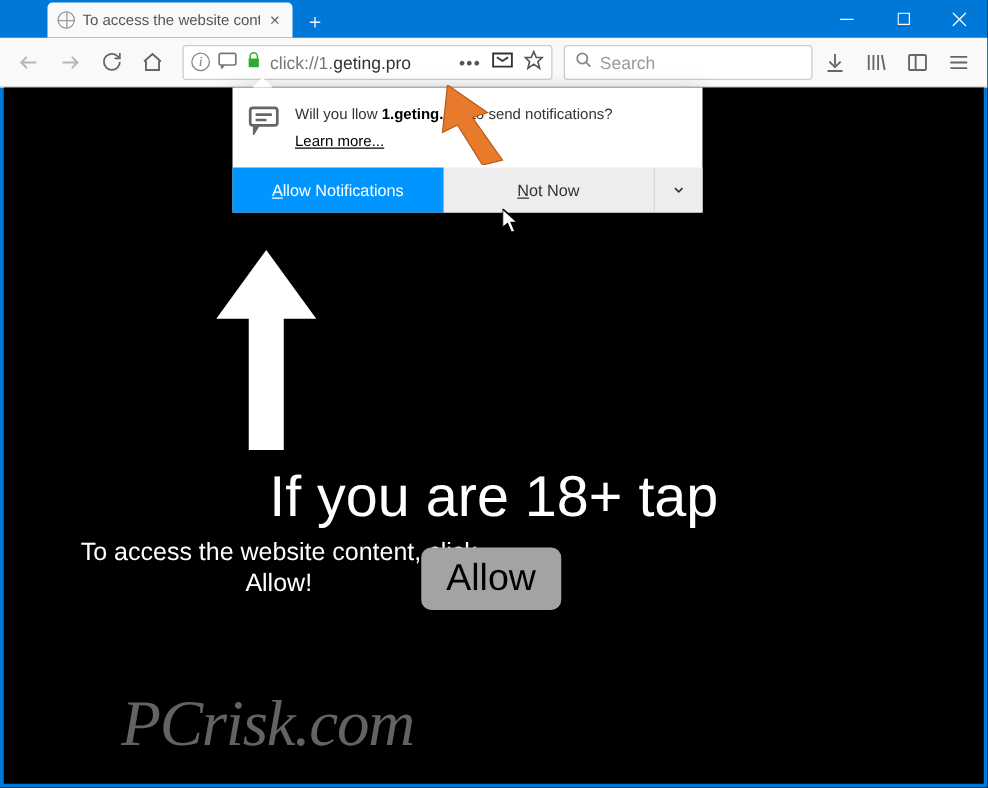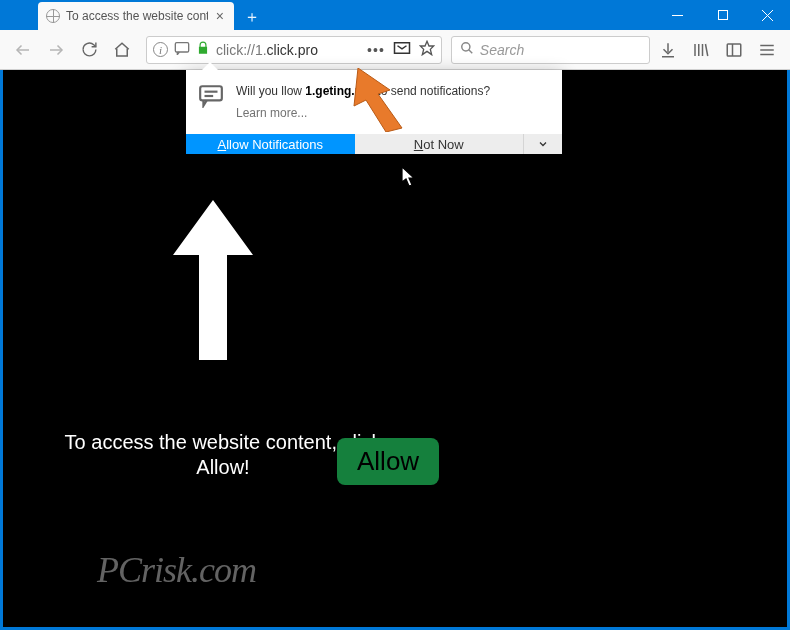--- a/index.html
+++ b/index.html
@@ -117,21 +117,20 @@
       height: 28px;
       border: 1px solid #ccc;
       border-radius: 3px;
       background: #fff;
       display: flex;
       align-items: center;
       padding: 0 8px;
       gap: 6px;
       font-size: 14px;
       color: #999;
-      font-style: italic;
     }
     .content {
       position: absolute;
       top: 70px;
       left: 3px;
       right: 3px;
       bottom: 3px;
       background: #000;
     }
     .arrow-up {
@@ -158,23 +157,23 @@
       color: #fff;
       font-size: 20px;
       font-family: Arial, sans-serif;
       text-align: center;
       line-height: 1.25;
     }
     .allow-btn {
       position: absolute;
       top: 368px;
       left: 334px;
-      background: #15803d;
+      background: #a3a3a3;
       color: #000;
-      font-size: 26px;
+      font-size: 30px;
       padding: 8px 20px;
       border-radius: 8px;
       font-family: Arial, sans-serif;
       cursor: pointer;
       text-align: center;
     }
     .perm-pop {
       position: absolute;
       top: 70px;
       left: 186px;
@@ -195,22 +194,22 @@
     }
     .perm-body {
       display: flex;
       padding: 14px 14px 14px 12px;
       gap: 12px;
     }
     .perm-icon svg { stroke: #666; fill: none; }
     .perm-text { flex: 1; color: #333; }
     .perm-q { margin-bottom: 8px; }
     .perm-q b { color: #000; }
-    .perm-learn { color: #737373; cursor: pointer; }
-    .perm-btns { display: flex; height: 20px; }
+    .perm-learn { color: #000000; cursor: pointer; text-decoration: underline; }
+    .perm-btns { display: flex; height: 36px; }
     .perm-allow {
       flex: 1;
       background: #0095ff;
       color: #fff;
       display: flex;
       align-items: center;
       justify-content: center;
       font-size: 13px;
       cursor: pointer;
     }
@@ -241,24 +240,24 @@
       z-index: 60;
     }
     .orange-arrow {
       position: absolute;
       top: 68px;
       left: 340px;
       z-index: 55;
     }
     .watermark {
       position: absolute;
-      bottom: 36px;
+      bottom: 18px;
       left: 94px;
       font-family: Georgia, serif;
-      font-size: 36px;
+      font-size: 52px;
       font-style: italic;
       color: rgba(180,180,180,0.55);
       letter-spacing: -1px;
       pointer-events: none;
     }
     .lock-icon { width:14px; height:14px; }
   </style>
 </head>
 <body>
 
@@ -328,21 +327,21 @@
           <rect x="2" y="2" width="20" height="14" rx="2"></rect>
           <path d="M8 16l-3 4v-4"></path>
         </svg>
     </span>
     <span>
       <svg class="lock-icon" viewBox="0 0 24 24" fill="#2faa2f">
           <path d="M6 10V7a6 6 0 1112 0v3h1v12H5V10h1zm2 0h8V7a4 4 0 10-8 0v3z"></path>
         </svg>
     </span>
     <span class="url">
-      <span>click://</span><span>1.</span><span class="dark">click.pro</span>
+      <span>click://</span><span>1.</span><span class="dark">geting.pro</span>
     </span>
     <span class="addr-right">
       <span style="letter-spacing:1px;">•••</span>
       <span>
         <svg width="18" height="14" viewBox="0 0 24 18" fill="#333">
             <path d="M2 2h20v14H2z" fill="none" stroke="#333" stroke-width="2"></path>
             <path d="M6 6l6 4 6-4" fill="none" stroke="#333" stroke-width="2"></path>
           </svg>
       </span>
       <span>
@@ -392,20 +391,21 @@
       </svg>
   </div>
 </div>
 
 <div class="content">
   <div class="arrow-up">
     <svg width="100" height="160" viewBox="0 0 100 160">
         <path d="M50 0 L90 55 L64 55 L64 160 L36 160 L36 55 L10 55 Z"></path>
       </svg>
   </div>
+  <div class="big-text">If you are 18+ tap</div>
   <div class="sub-text">To access the website content, click Allow!</div>
   <div class="allow-btn">Allow</div>
   <div class="watermark">PCrisk.com</div>
 </div>
 
 <div class="perm-pop">
   <div class="perm-body">
     <span class="perm-icon">
       <svg width="26" height="24" viewBox="0 0 24 22" stroke-width="2">
           <rect x="2" y="2" width="20" height="13" rx="2"></rect>

